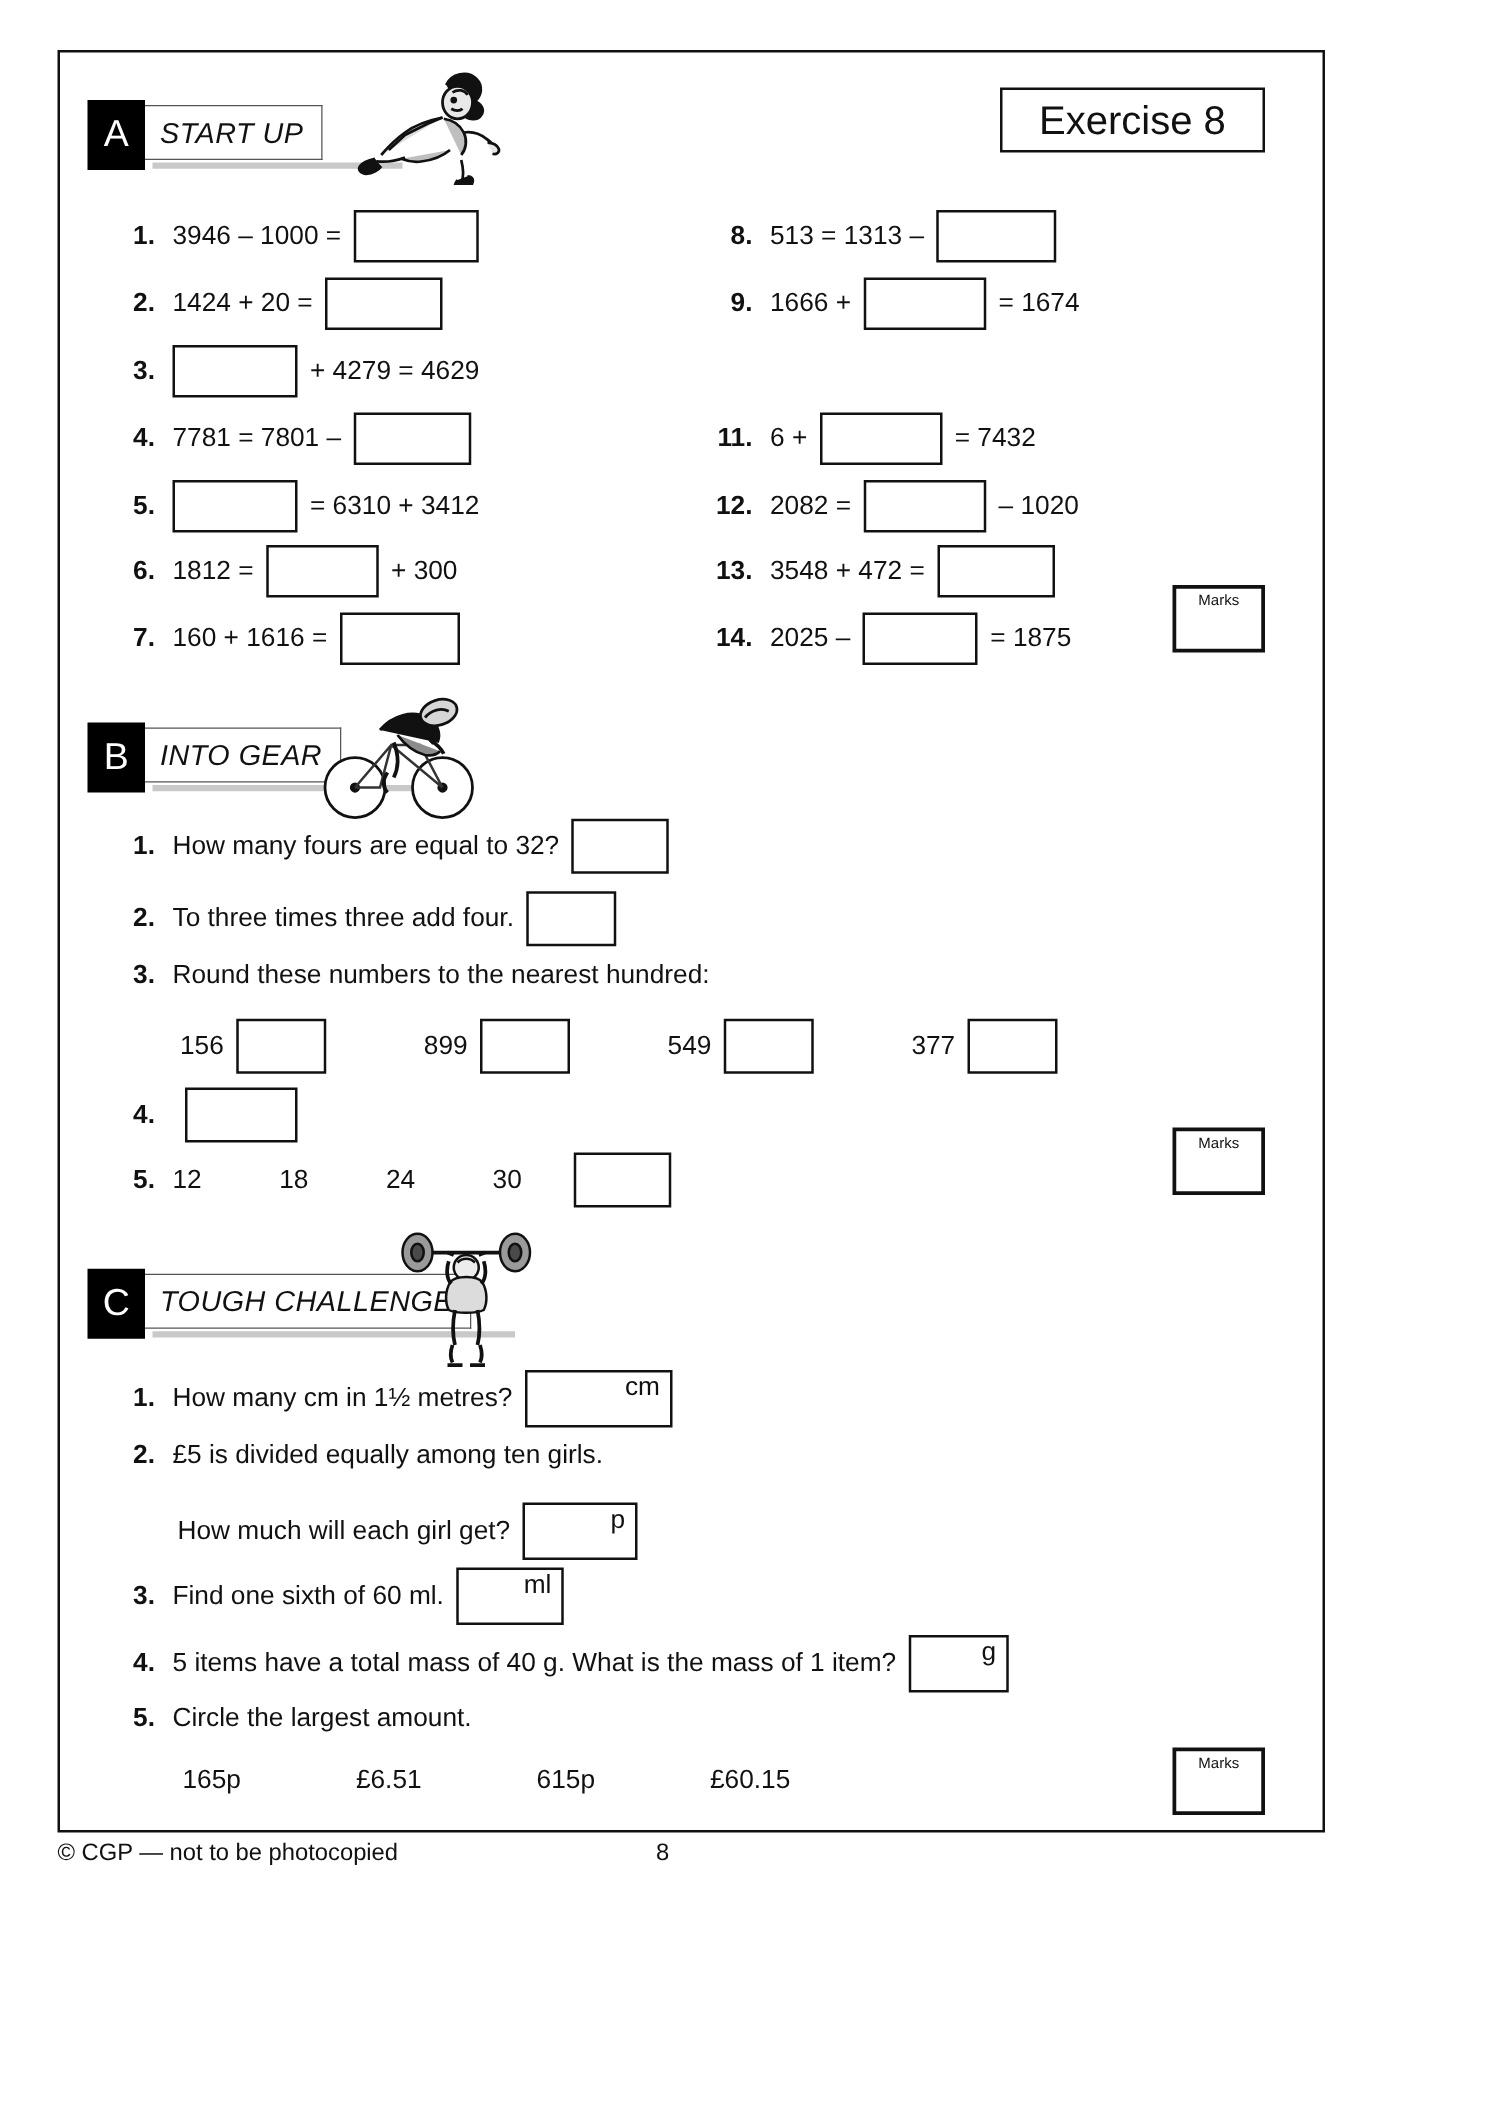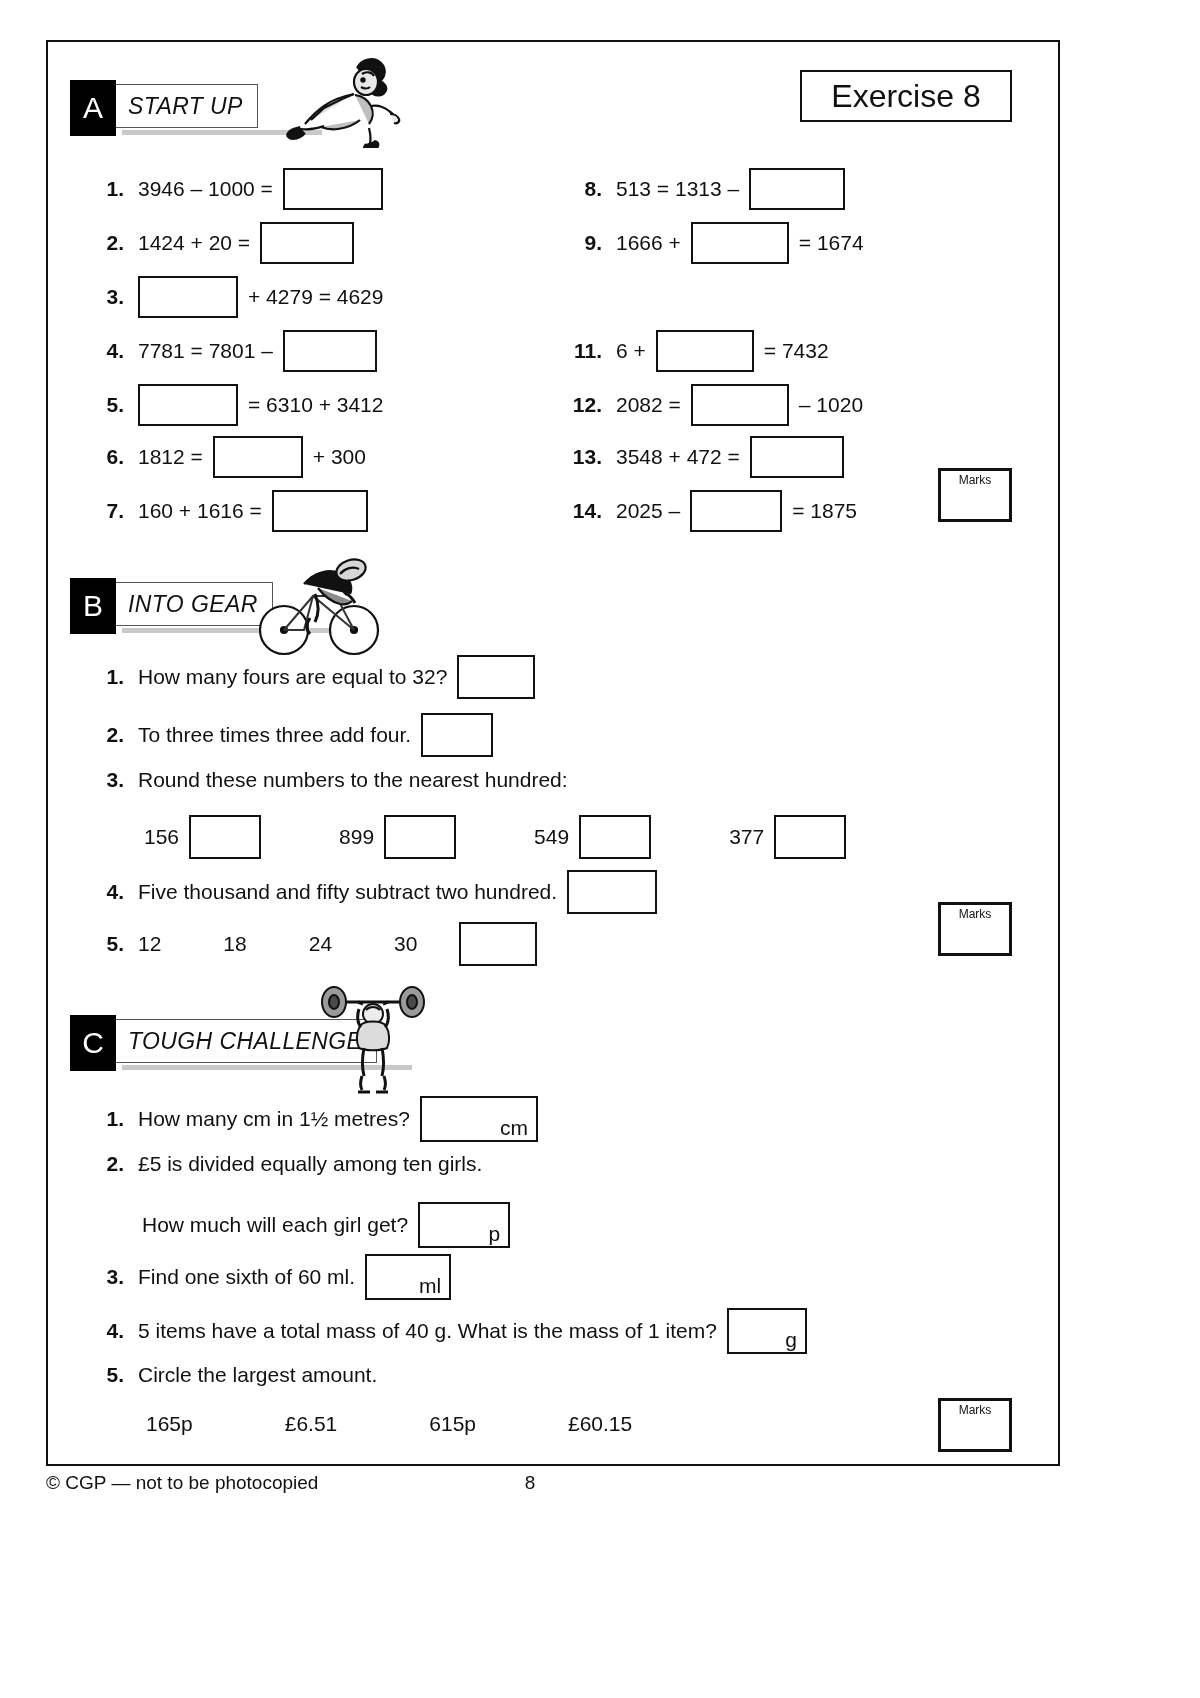--- a/index.html
+++ b/index.html
@@ -78,21 +78,21 @@
   .qnum.wide { width: 46px; }
   .qtext { font-size: 21px; color: #111; }
   .ans {
     display: inline-block;
     border: 2px solid #111;
     background: #fff;
     vertical-align: middle;
   }
   .unitbox {
     display: inline-flex;
-    align-items: flex-end;
+    align-items: flex-start;
     justify-content: flex-end;
     border: 2px solid #111;
     background: #fff;
     font-size: 21px;
     padding-right: 8px;
     color: #111;
   }
   .gap-s { width: 10px; display:inline-block; }
 
   
@@ -326,21 +326,20 @@
     <span class="gap-s"></span>
     <span class="ans" style="width:72px;height:44px;"></span>
     <span style="width:78px;display:inline-block;"></span>
     <span class="qtext">377</span>
     <span class="gap-s"></span>
     <span class="ans" style="width:72px;height:44px;"></span>
   </div>
 
   <div class="q" style="left:86px; top:870px;">
     <span class="qnum">4.</span>
-    <span class="qtext">Five thousand and fifty subtract two hundred.</span>
     <span class="gap-s"></span>
     <span class="ans" style="width:90px;height:44px;"></span>
   </div>
 
   <div class="q" style="left:86px; top:922px;">
     <span class="qnum">5.</span>
     <span class="qtext">12</span>
     <span style="width:62px;display:inline-block;"></span>
     <span class="qtext">18</span>
     <span style="width:62px;display:inline-block;"></span>

